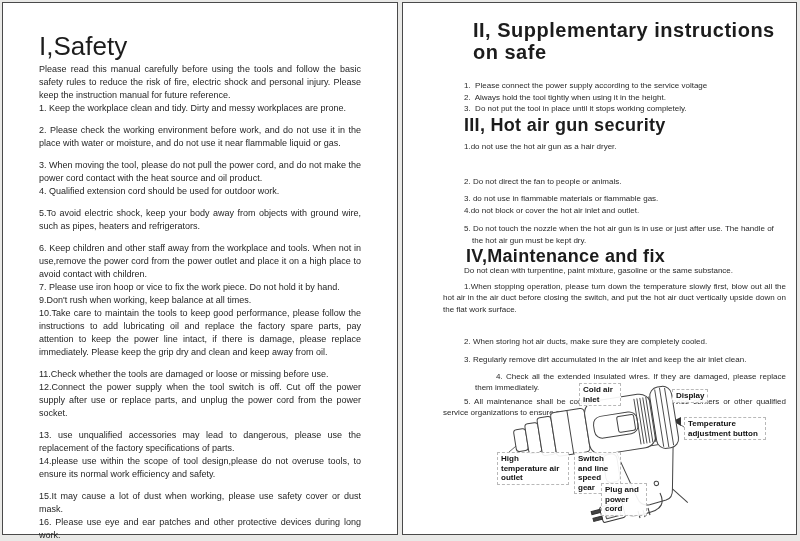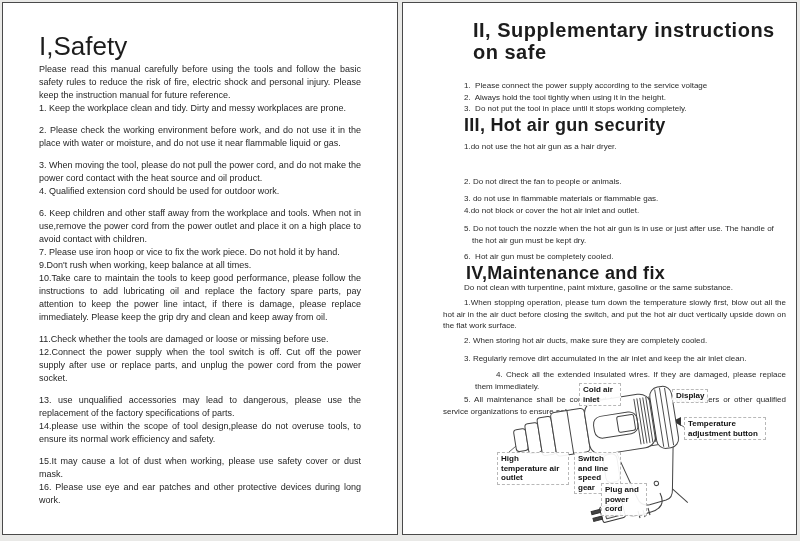--- a/index.html
+++ b/index.html
@@ -59,20 +59,21 @@
 </head>
 <body>
 
 <div class="page" id="page-left">
   <h1 class="lp-title">I,Safety</h1>
   <p class="lp first">Please read this manual carefully before using the tools and follow the basic safety rules to reduce the risk of fire, electric shock and personal injury. Please keep the instruction manual for future reference.</p>
   <p class="lp">1. Keep the workplace clean and tidy. Dirty and messy workplaces are prone.</p>
   <p class="lp gap">2. Please check the working environment before work, and do not use it in the place with water or moisture, and do not use it near flammable liquid or gas.</p>
   <p class="lp gap">3. When moving the tool, please do not pull the power cord, and do not make the power cord contact with the heat source and oil product.</p>
   <p class="lp">4. Qualified extension cord should be used for outdoor work.</p>
+  <p class="lp gap">5.To avoid electric shock, keep your body away from objects with ground wire, such as pipes, heaters and refrigerators.</p>
   <p class="lp gap">6. Keep children and other staff away from the workplace and tools. When not in use,remove the power cord from the power outlet and place it on a high place to avoid contact with children.</p>
   <p class="lp">7. Please use iron hoop or vice to fix the work piece. Do not hold it by hand.</p>
   <p class="lp">9.Don't rush when working, keep balance at all times.</p>
   <p class="lp">10.Take care to maintain the tools to keep good performance, please follow the instructions to add lubricating oil and replace the factory spare parts, pay attention to keep the power line intact, if there is damage, please replace immediately. Please keep the grip dry and clean and keep away from oil.</p>
   <p class="lp gap">11.Check whether the tools are damaged or loose or missing before use.</p>
   <p class="lp">12.Connect the power supply when the tool switch is off. Cut off the power supply after use or replace parts, and unplug the power cord from the power socket.</p>
   <p class="lp gap">13. use unqualified accessories may lead to dangerous, please use the replacement of the factory specifications of parts.</p>
   <p class="lp">14.please use within the scope of tool design,please do not overuse tools, to ensure its normal work efficiency and safety.</p>
   <p class="lp gap">15.It may cause a lot of dust when working, please use safety cover or dust mask.</p>
   <p class="lp">16. Please use eye and ear patches and other protective devices during long work.</p>
@@ -85,26 +86,25 @@
     <p>2.  Always hold the tool tightly when using it in the height.</p>
     <p>3.  Do not put the tool in place until it stops working completely.</p>
   </div>
 
   <h3 class="rp-h3" style="margin-left:21px;">III, Hot air gun security</h3>
   <p class="s3i">1.do not use the hot air gun as a hair dryer.</p>
   <p class="s3i" style="margin-top:24px;">2. Do not direct the fan to people or animals.</p>
   <p class="s3i" style="margin-top:5.5px;">3. do not use in flammable materials or flammable gas.</p>
   <p class="s3i" style="margin-top:0;">4.do not block or cover the hot air inlet and outlet.</p>
   <p class="s3i hang" style="margin-top:7px;">5. Do not touch the nozzle when the hot air gun is in use or just after use. The handle of the hot air gun must be kept dry.</p>
-  <p class="s3i" style="margin-top:5px;">6.  Hot air gun must be completely cooled.</p>
 
   <h3 class="rp-h3 h4" style="margin-left:23px;">IV,Maintenance and fix</h3>
   <p class="s4p" style="margin-top:0;">Do not clean with turpentine, paint mixture, gasoline or the same substance.</p>
   <p class="s4p" style="margin-top:4px;">1.When stopping operation, please turn down the temperature slowly first, blow out all the hot air in the air duct before closing the switch, and put the hot air duct vertically upside down on the flat work surface.</p>
-  <p class="s4p" style="margin-top:3px;">2. When storing hot air ducts, make sure they are completely cooled.</p>
+  <p class="s4p" style="margin-top:21px;">2. When storing hot air ducts, make sure they are completely cooled.</p>
   <p class="s4p" style="margin-top:6.5px;">3. Regularly remove dirt accumulated in the air inlet and keep the air inlet clean.</p>
   <p class="s4p" style="margin-top:5px;margin-left:32px;">4. Check all the extended insulated wires. If they are damaged, please replace them immediately.</p>
   <p class="s4p" style="margin-top:2px;">5. All maintenance shall be conducted by authorized service centers or other qualified service organizations to ensure safety and reliability.</p>
 
   <div id="diagram">
     <svg width="356" height="158" viewBox="0 0 356 158">
 
       <g stroke="#555" stroke-width="0.9" fill="none">
         <path d="M175,28 L195,27"></path>
         <path d="M229,18 L221,15"></path>

